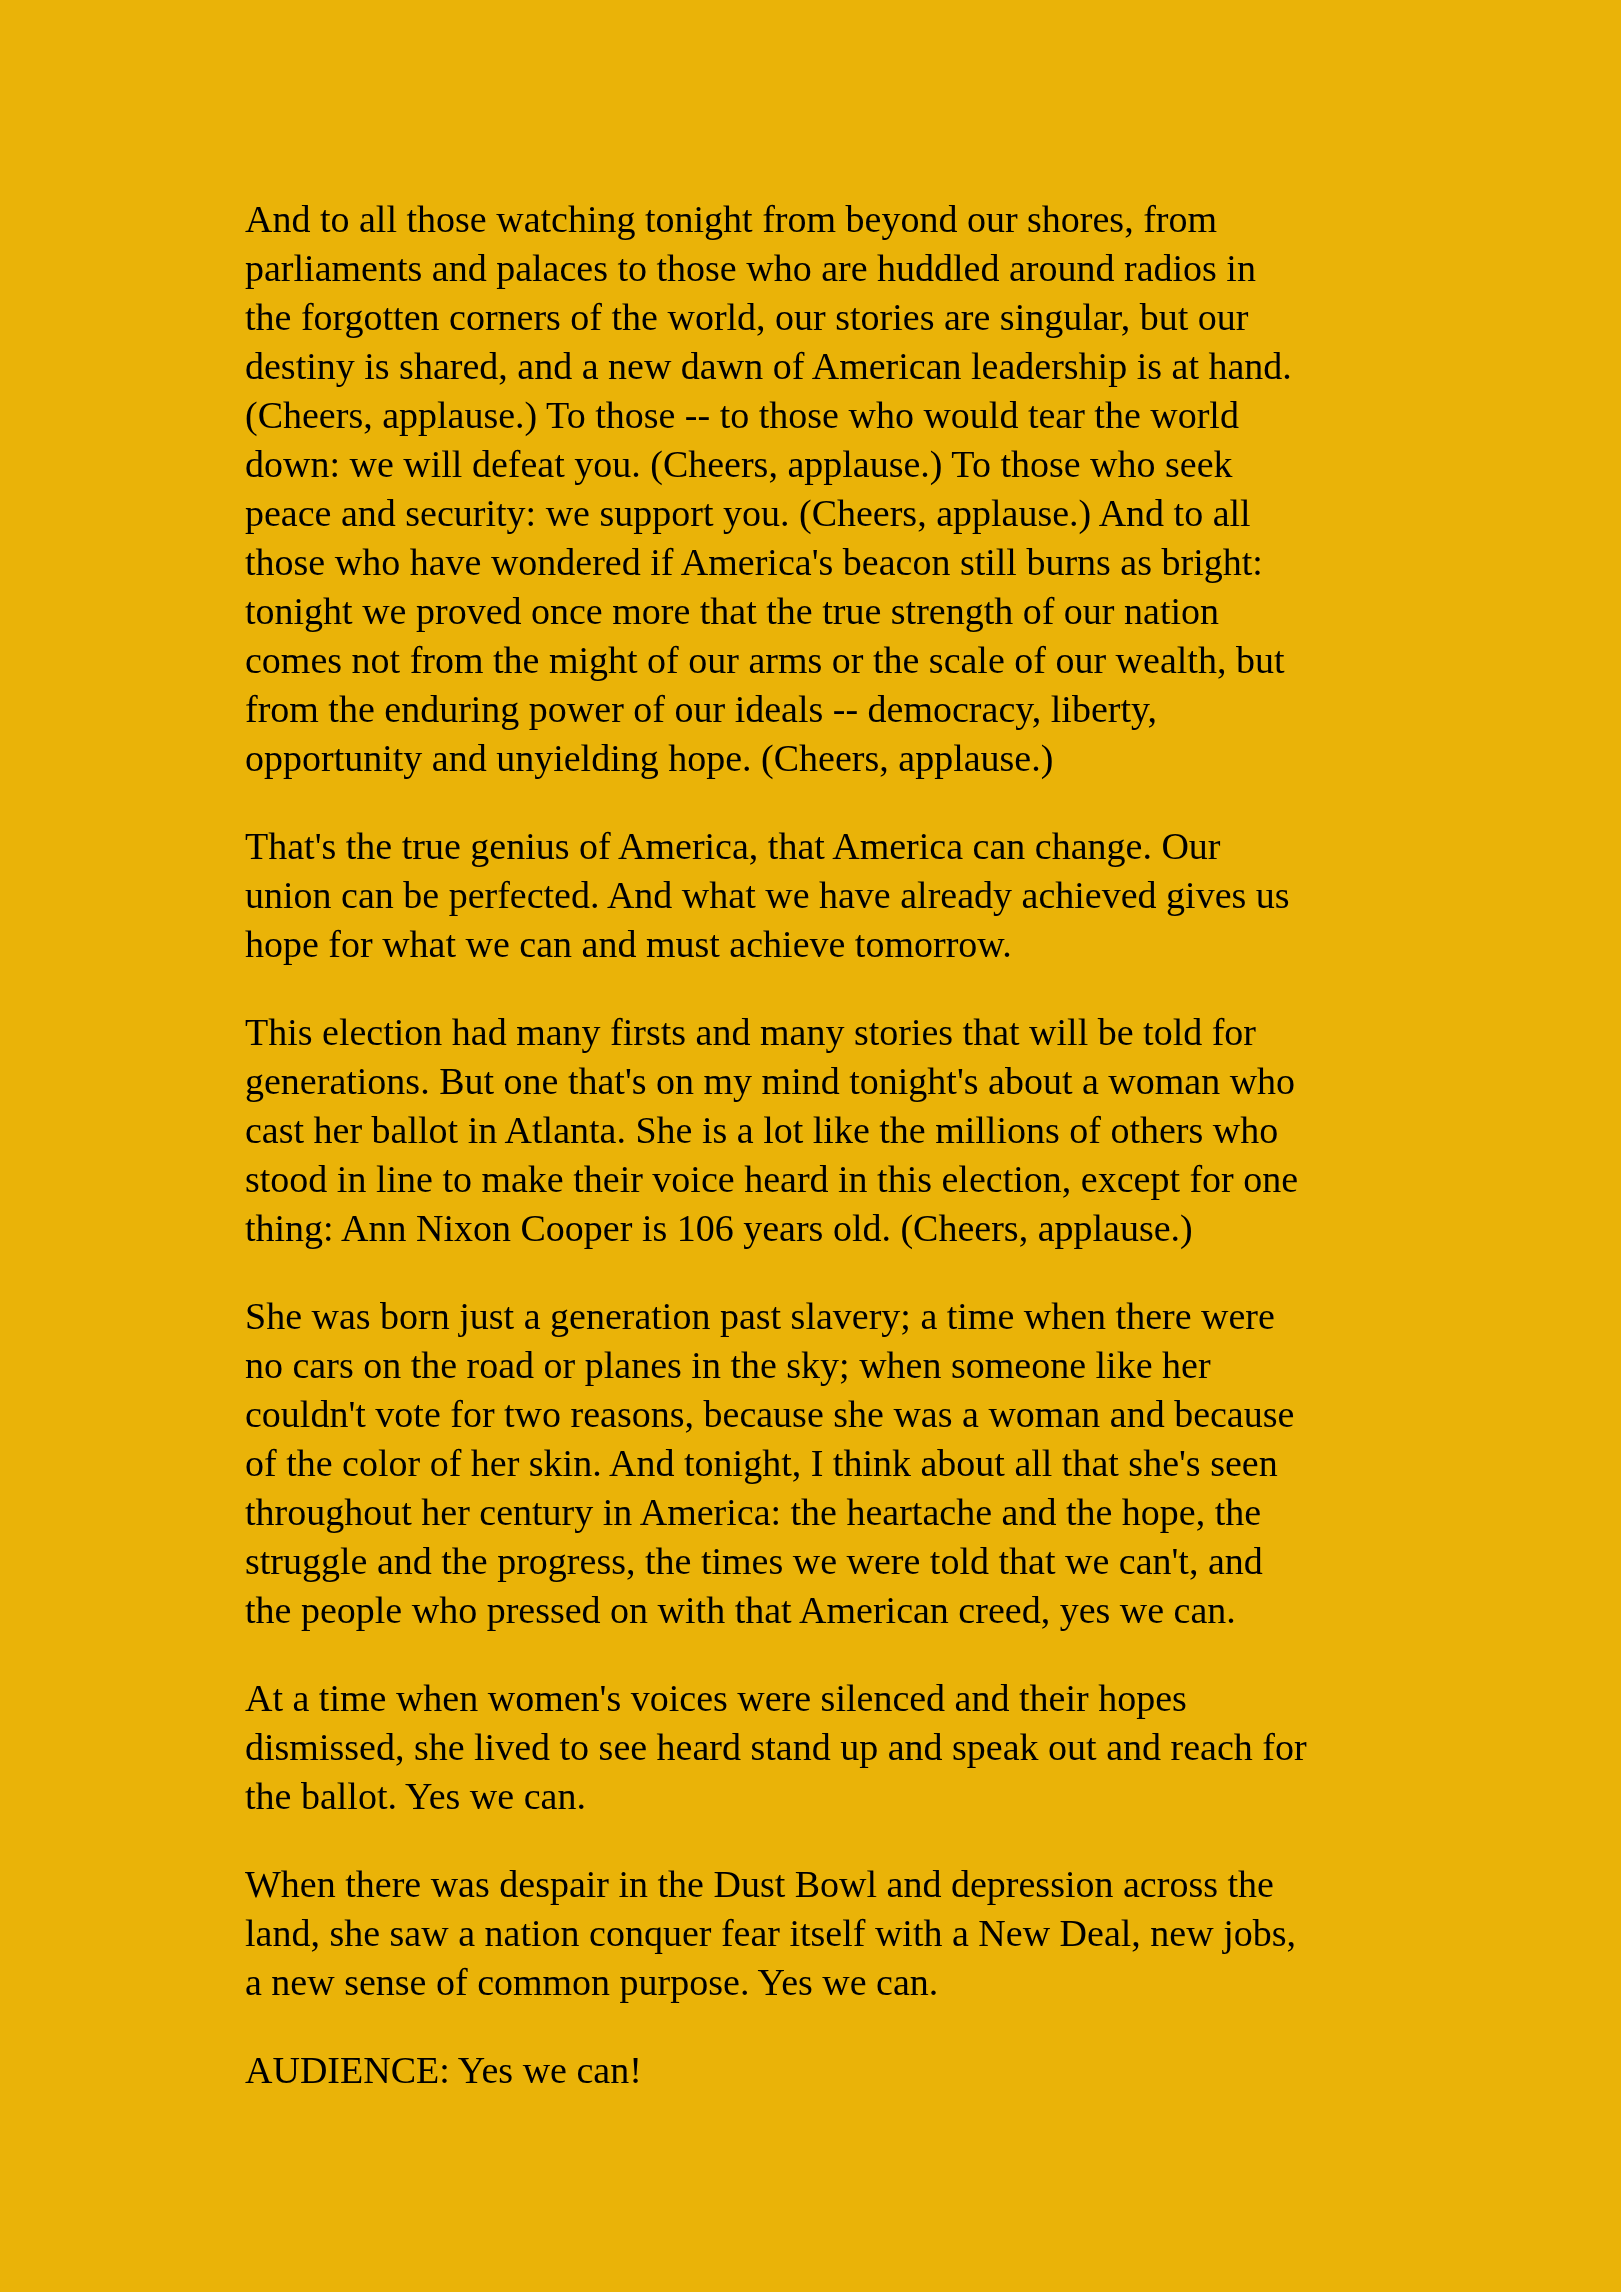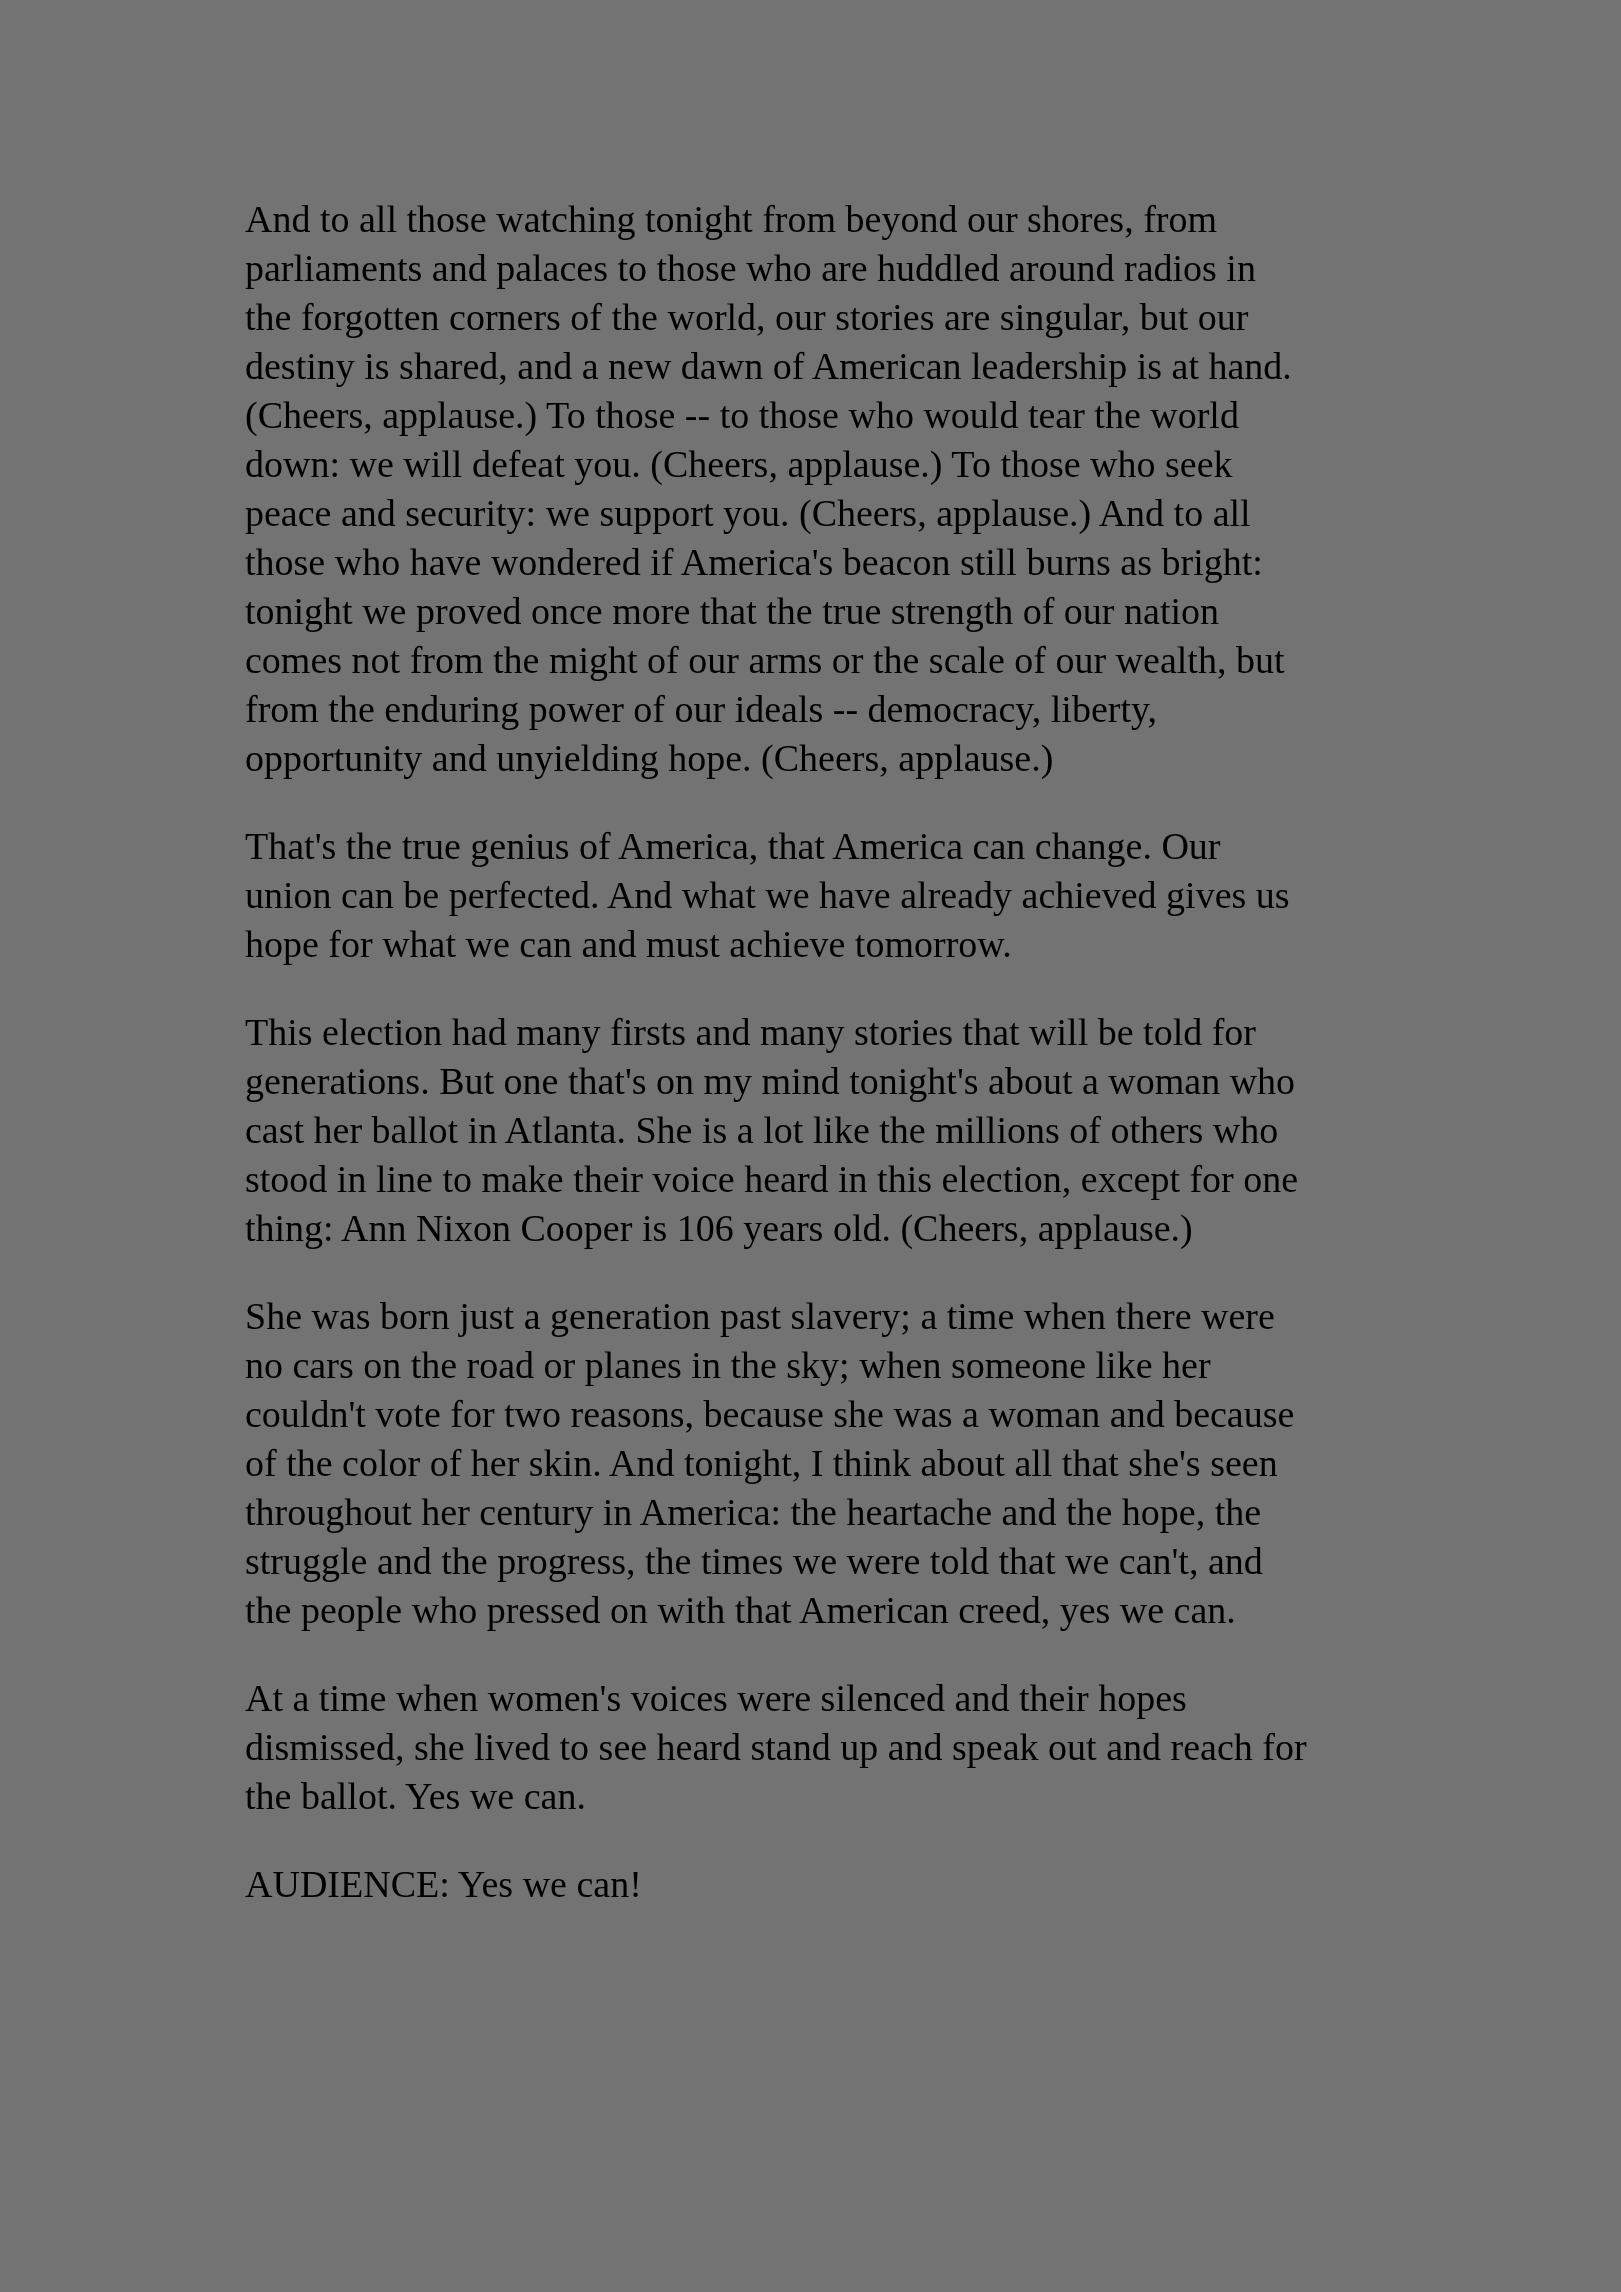--- a/index.html
+++ b/index.html
@@ -4,21 +4,21 @@
 <style>
   html, body {
     margin: 0;
     padding: 0;
     background: #ffffff;
   }
   .page {
     position: relative;
     width: 1621px;
     height: 2293px;
-    background: #737373;
+    background: #eab308;
     box-sizing: border-box;
     padding: 195px 0 0 245px;
     overflow: hidden;
   }
   .text-block {
     width: 1323px;
   }
   .text-block p {
     margin: 0 0 39px 0;
     font-family: "Liberation Serif", "DejaVu Serif", serif;
@@ -57,16 +57,19 @@
     <p>She was born just a generation past slavery; a time when there were
 no cars on the road or planes in the sky; when someone like her
 couldn't vote for two reasons, because she was a woman and because
 of the color of her skin. And tonight, I think about all that she's seen
 throughout her century in America: the heartache and the hope, the
 struggle and the progress, the times we were told that we can't, and
 the people who pressed on with that American creed, yes we can.</p>
     <p>At a time when women's voices were silenced and their hopes
 dismissed, she lived to see heard stand up and speak out and reach for
 the ballot. Yes we can.</p>
+    <p>When there was despair in the Dust Bowl and depression across the
+land, she saw a nation conquer fear itself with a New Deal, new jobs,
+a new sense of common purpose. Yes we can.</p>
     <p>AUDIENCE: Yes we can!</p>
   </div>
 </div>
 
 
 </body></html>

